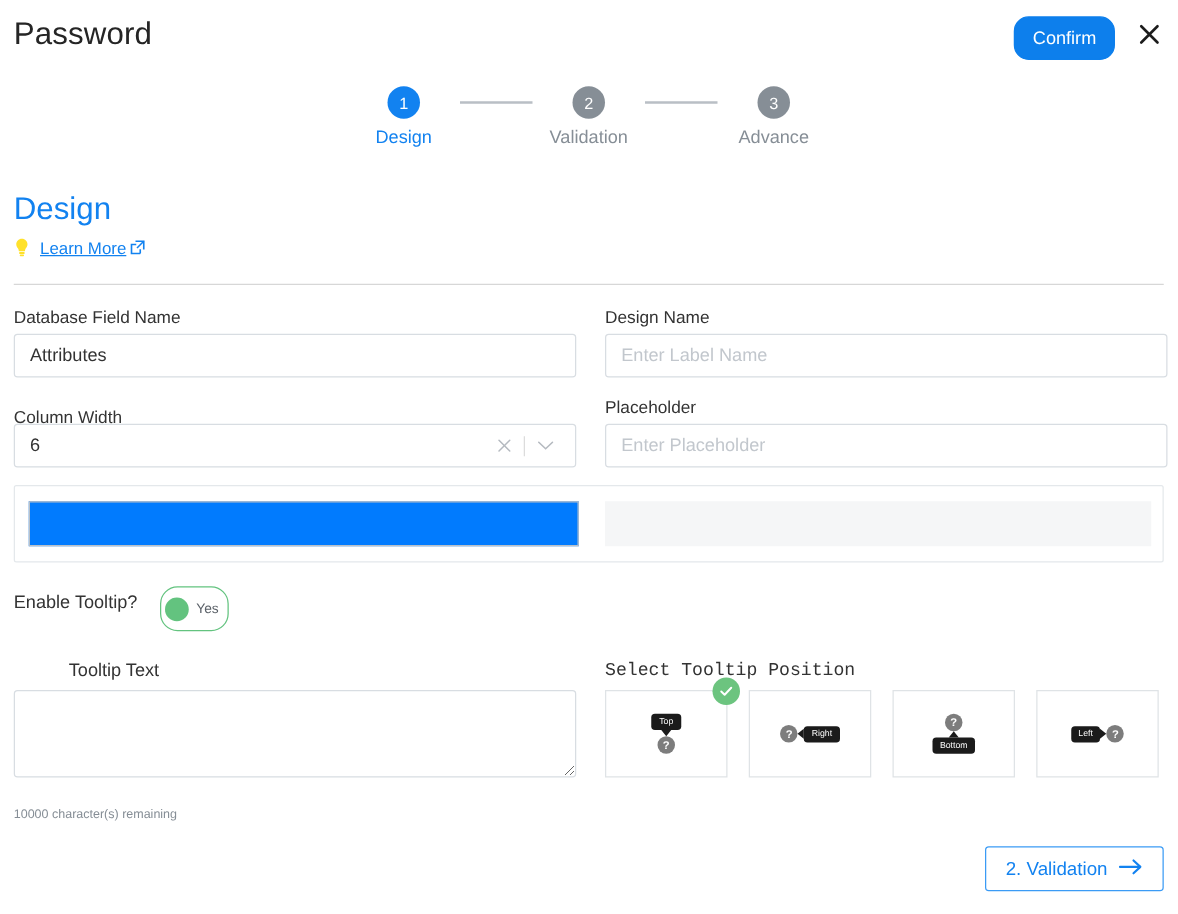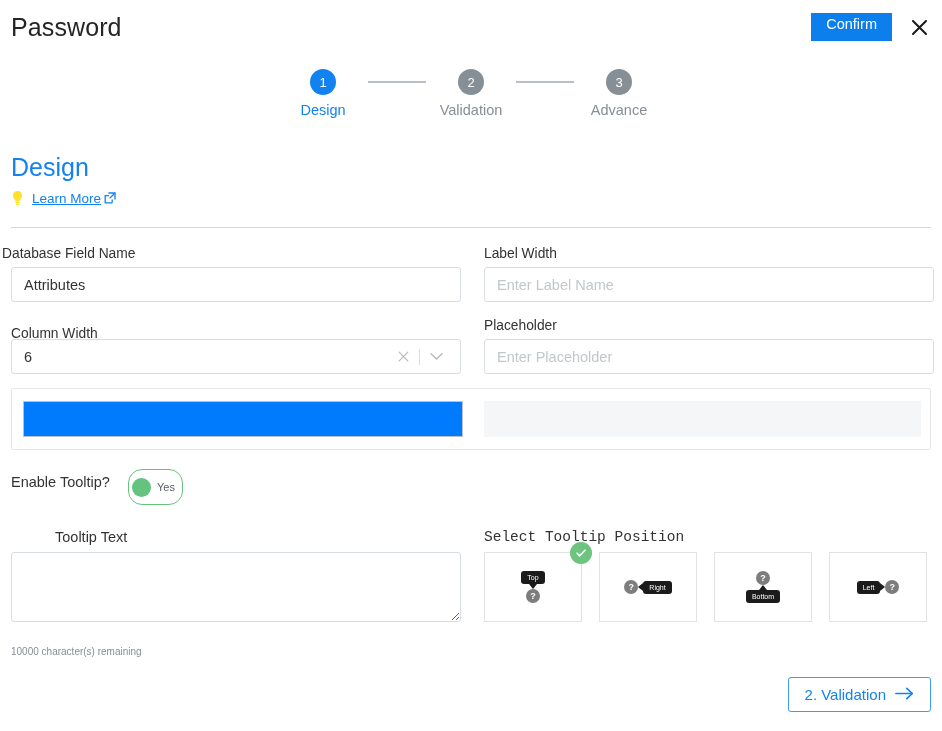--- a/index.html
+++ b/index.html
@@ -27,24 +27,24 @@
     color: #252525;
     letter-spacing: 0.1px;
   }
   .confirm-btn {
     position: absolute;
     right: 50px;
     top: 13px;
     background: #0d7fec;
     color: #ffffff;
     border: 1px solid #0d7fec;
-    border-radius: 0;
+    border-radius: 12px;
     font-family: "Liberation Sans", sans-serif;
     font-size: 14.5px;
-    padding: 3px 14px 8px 14px;
+    padding: 10px 14px 8px 14px;
     cursor: pointer;
     line-height: 1;
   }
   .close-btn {
     position: absolute;
     right: 10px;
     top: 14px;
     width: 26px;
     height: 26px;
     border: none;
@@ -438,24 +438,24 @@
         <path d="M11 1 L5.6 6.4" fill="none" stroke="#1282f0" stroke-width="1.3"></path>
         <path d="M8.2 10.8 H1.2 V3.6 H5" fill="none" stroke="#1282f0" stroke-width="1.3"></path>
         <path d="M8.2 10.8 V7.4" fill="none" stroke="#1282f0" stroke-width="1.3"></path>
       </svg>
     </span>
   </a>
 </div>
 
 <div class="divider"></div>
 
-<div class="form-label" style="left:2px; top:246px;">Database Field Name</div>
+<div class="form-label" style="left:11px; top:246px;">Database Field Name</div>
 <input class="input-box" style="left: 11px; top: 267px; width: 450px;" value="Attributes">
 
-<div class="form-label" style="left:484px; top:246px;">Label Width</div>
+<div class="form-label" style="left:484px; top:246px;">Design Name</div>
 <input class="input-box" style="left: 484px; top: 267px; width: 450px;" placeholder="Enter Label Name">
 
 <div class="form-label" style="left:11px; top:318px;margin-top:8px;">Column Width</div>
 <input class="input-box" style="left: 11px; top: 339px; width: 450px;" value="6">
 <div class="select-adornments" style="left:392px; top:339px;">
   <span class="adorn-btn">
     <svg width="11" height="11" viewBox="0 0 11 11">
       <path d="M1.2 1.2 L9.8 9.8 M9.8 1.2 L1.2 9.8" stroke="#b5bac0" stroke-width="1.2" stroke-linecap="round"></path>
     </svg>
   </span>

